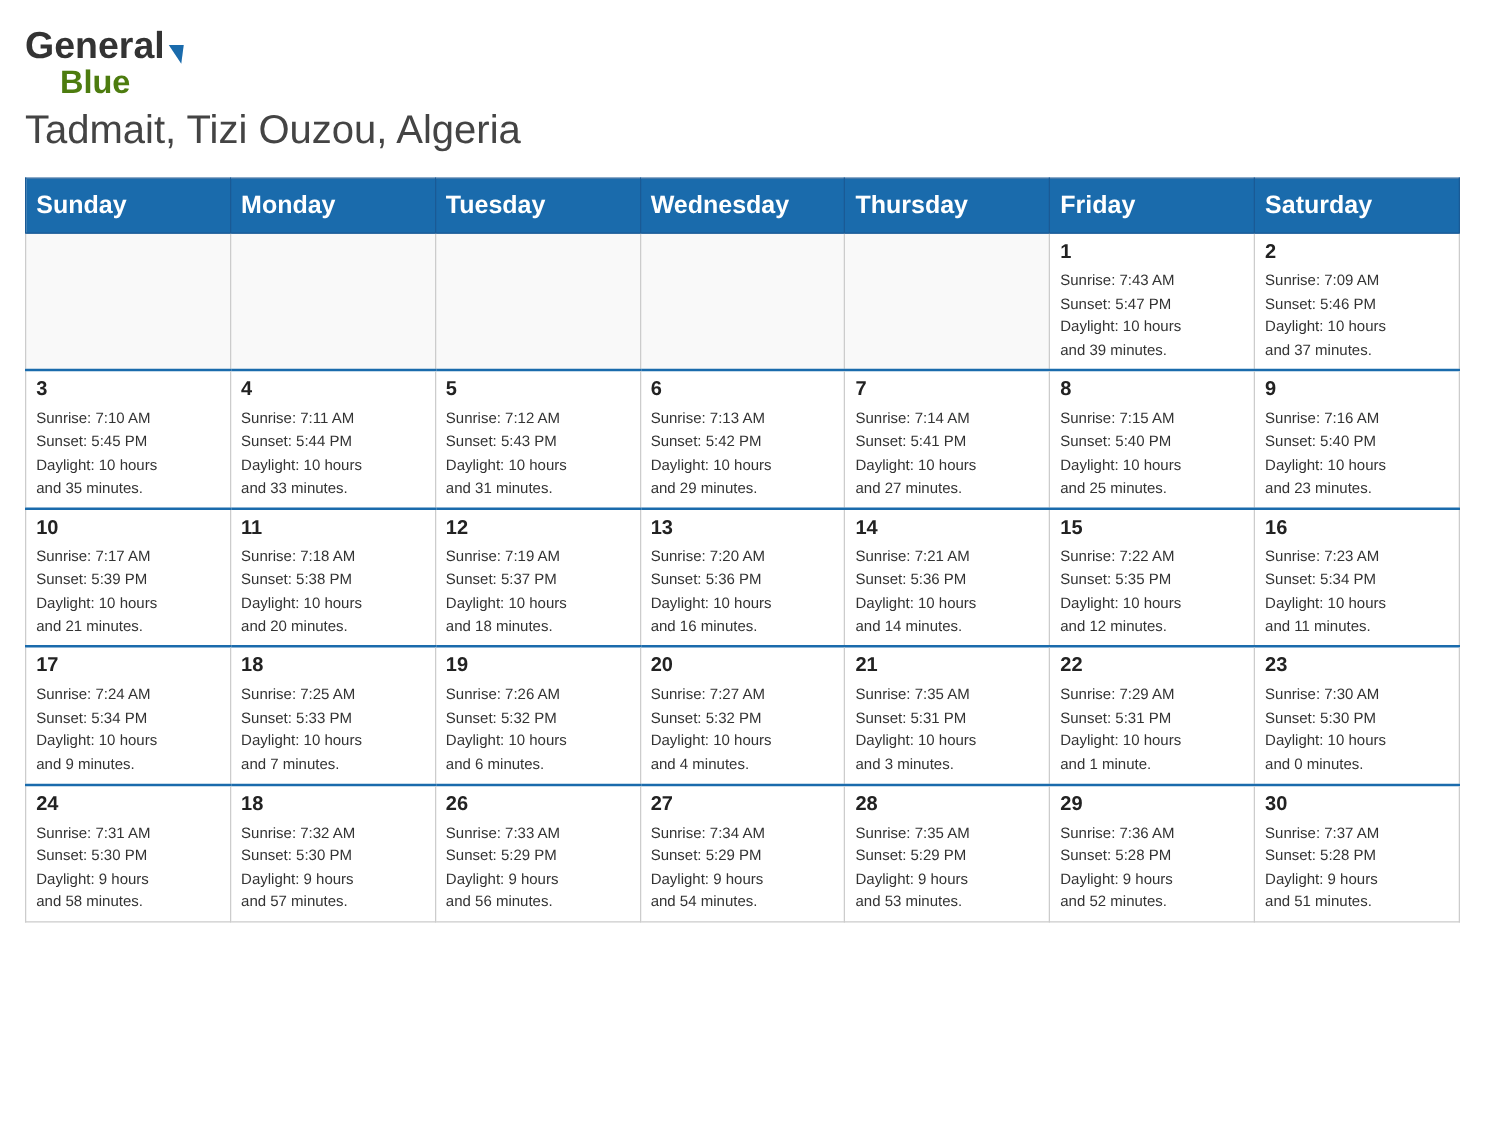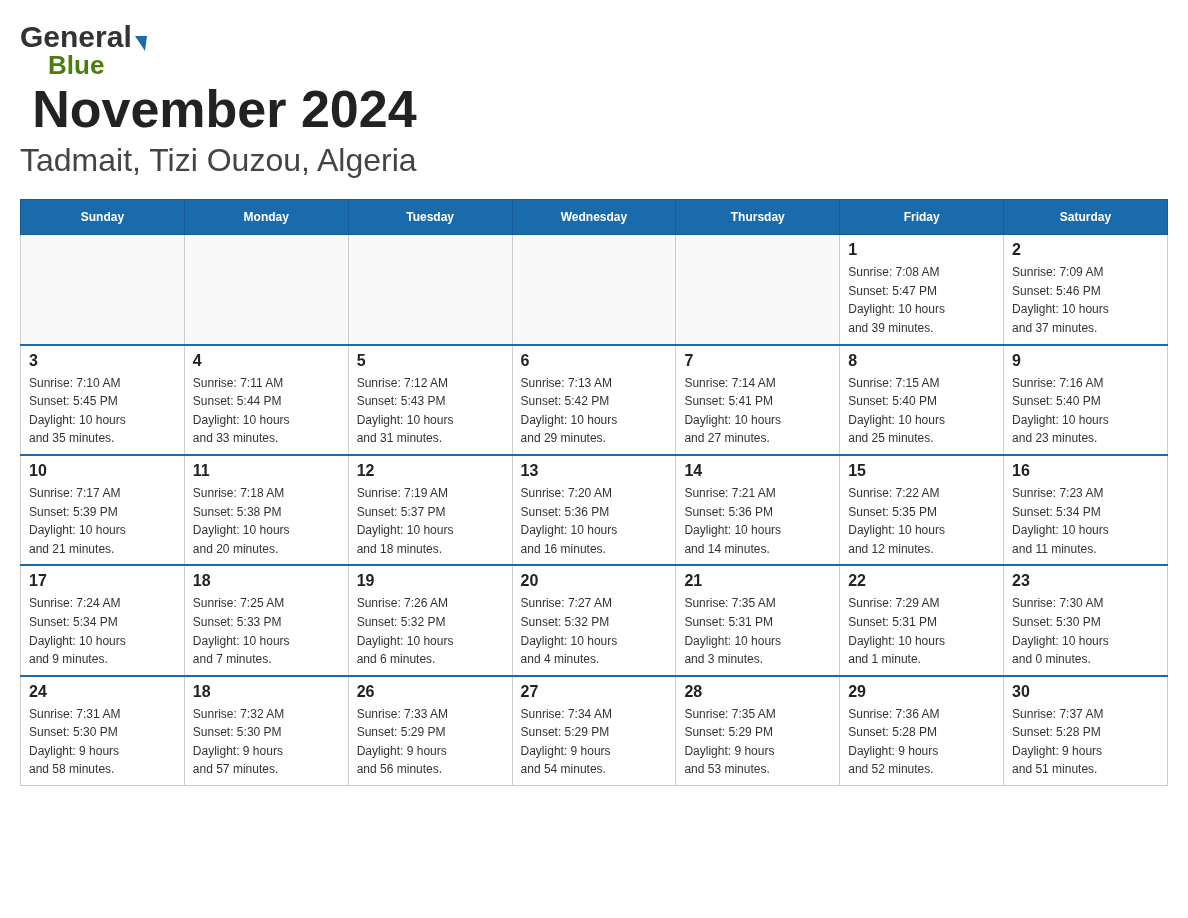--- a/index.html
+++ b/index.html
@@ -38,24 +38,24 @@
       margin-top: 4px;
     }
     .calendar {
       width: 100%;
       border-collapse: collapse;
       border: 1px solid #ccc;
     }
     .calendar th {
       background-color: #1a6bac;
       color: #fff;
-      font-size: 12px;
+      font-size: 20px;
       font-weight: bold;
       padding: 10px 8px;
-      text-align: center;
+      text-align: left;
       border: 1px solid #1a5a95;
     }
     .calendar td {
       vertical-align: top;
       padding: 6px 8px;
       border: 1px solid #ccc;
       width: calc(100% / 7);
       min-height: 110px;
       font-size: 12.5px;
       color: #333;
@@ -101,21 +101,20 @@
 
 <div class="header">
   <div class="logo">
     <div class="logo-row">
       <span class="logo-text-general">General</span>
       <span style="display:inline-block;width:0;height:0;border-left:10px solid transparent;border-right:2px solid transparent;border-top:15px solid #1a6bac;margin-left:3px;position:relative;top:6px;"></span>
     </div>
     <div class="logo-sub">Blue</div>
   </div>
   <div class="title-section">
-    <h1>November 2024</h1>
     <h2>Tadmait, Tizi Ouzou, Algeria</h2>
   </div>
 </div>
 
 <table class="calendar">
   <thead>
     <tr>
     <th>Sunday</th>
         <th>Monday</th>
         <th>Tuesday</th>
@@ -127,21 +126,21 @@
   </thead>
   <tbody id="calendar-body">
   <tr>
         <td class="empty"></td>
         <td class="empty"></td>
         <td class="empty"></td>
         <td class="empty"></td>
         <td class="empty"></td>
         <td>
           <span class="day-number">1</span>
-          <div class="day-info" style="white-space: pre-line;">Sunrise: 7:08 AM
+          <div class="day-info" style="white-space: pre-line;">Sunrise: 7:43 AM
 Sunset: 5:47 PM
 Daylight: 10 hours
 and 39 minutes.</div>
         </td>
         <td>
           <span class="day-number">2</span>
           <div class="day-info" style="white-space: pre-line;">Sunrise: 7:09 AM
 Sunset: 5:46 PM
 Daylight: 10 hours
 and 37 minutes.</div>

